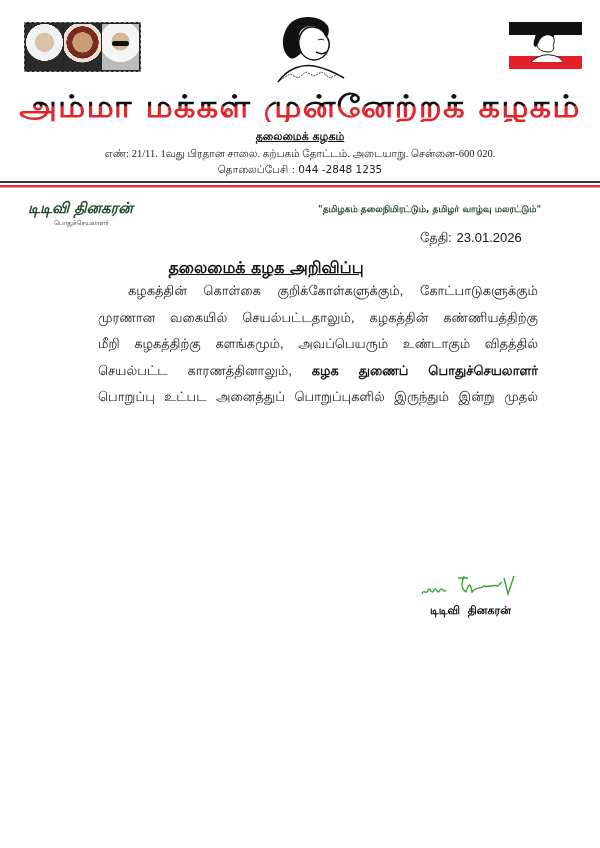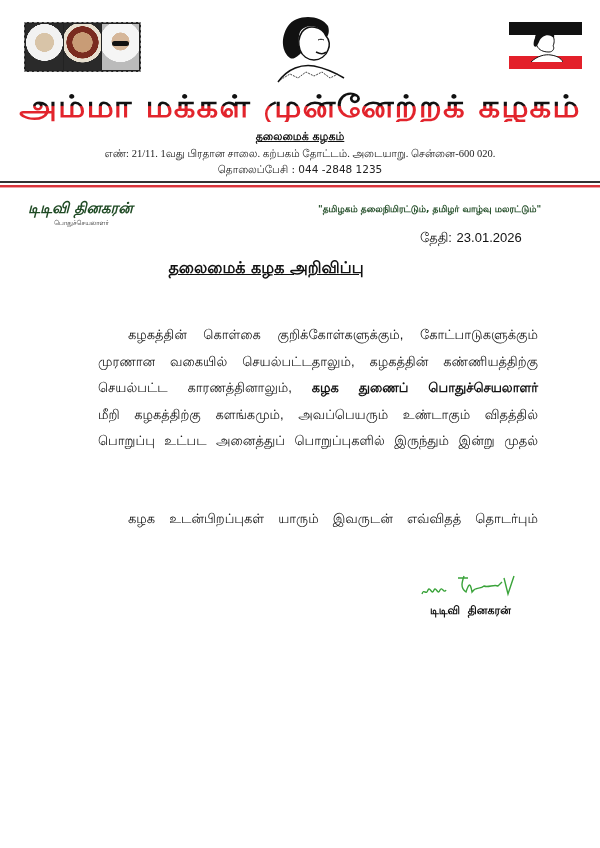--- a/index.html
+++ b/index.html
@@ -84,21 +84,21 @@
     }
 
     .body-text {
       position: absolute; left: 98px; width: 440px;
       font-family: "Liberation Sans", sans-serif; font-size: 13px; line-height: 26.5px;
       color: #111; text-align: justify; text-align-last: justify;
     }
     .body-line { display: block; white-space: nowrap; text-align: justify; text-align-last: justify; }
     .body-line.first { padding-left: 30px; }
     .body-line.last { text-align-last: left; }
-    .para1 { top: 278px; margin-top: 44px; }
+    .para1 { top: 278px; }
     .para2 { top: 506px; }
     .bold { font-weight: bold; }
 
     .signature {
       position: absolute; left: 418px; top: 572px; width: 110px; height: 28px;
     }
     .signatory {
       position: absolute; left: 430px; top: 604px;
       font-family: "DejaVu Sans", sans-serif; font-weight: bold; font-size: 11px; word-spacing: 4px;
     }
@@ -151,27 +151,26 @@
 <div class="date">
   <span class="date-label">தேதி:</span>
   <span>23.01.2026</span>
 </div>
 
 <div class="notice-title">தலைமைக் கழக அறிவிப்பு</div>
 
 <div class="body-text para1">
   <span class="body-line first">கழகத்தின் கொள்கை குறிக்கோள்களுக்கும், கோட்பாடுகளுக்கும்</span>
   <span class="body-line">முரணான வகையில் செயல்பட்டதாலும், கழகத்தின் கண்ணியத்திற்கு</span>
+  <span class="body-line">மீறி கழகத்திற்கு களங்கமும், அவப்பெயரும் உண்டாகும் விதத்தில்</span>
   <span class="body-line"><span>செயல்பட்ட காரணத்தினாலும்,</span> <span class="bold">கழக துணைப் பொதுச்செயலாளர்</span></span>
-  <span class="body-line">மீறி கழகத்திற்கு களங்கமும், அவப்பெயரும் உண்டாகும் விதத்தில்</span>
   <span class="body-line">பொறுப்பு உட்பட அனைத்துப் பொறுப்புகளில் இருந்தும் இன்று முதல்</span>
 </div>
 
 <div class="body-text para2">
-  <span class="body-line first">கழக உடன்பிறப்புகள் யாரும் இவருடன் எவ்விதத் தொடர்பும்</span>
 </div>
 
 <div class="signature">
   <svg width="110" height="28" viewBox="0 0 110 28">
     <path d="M4 22 C6 16 8 24 10 18 C12 14 14 24 16 18 C18 14 20 24 22 18 C24 14 26 22 28 18" fill="none" stroke="#3aa33a" stroke-width="1.4"></path>
     <path d="M40 6 L50 6 M46 4 C44 10 42 16 48 20 C50 14 52 8 54 20 C58 14 62 18 66 14 C70 16 76 12 80 14 L84 10 M86 6 L90 22 L96 4" fill="none" stroke="#3aa33a" stroke-width="1.4"></path>
   </svg>
 </div>
 <div class="signatory">டிடிவி தினகரன்</div>
 

